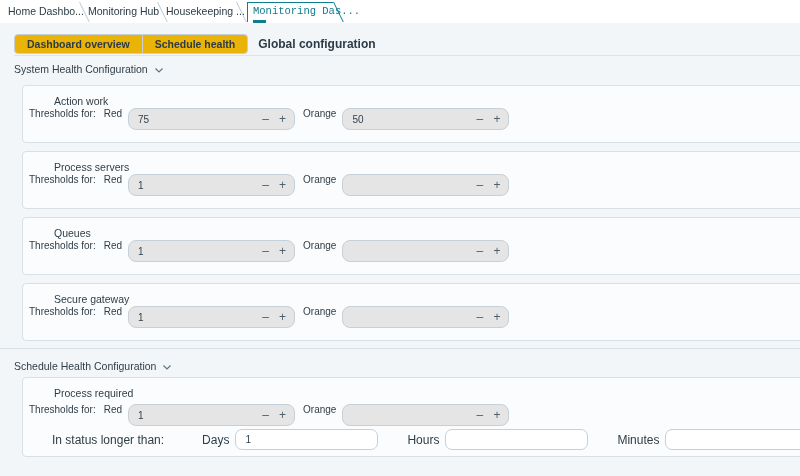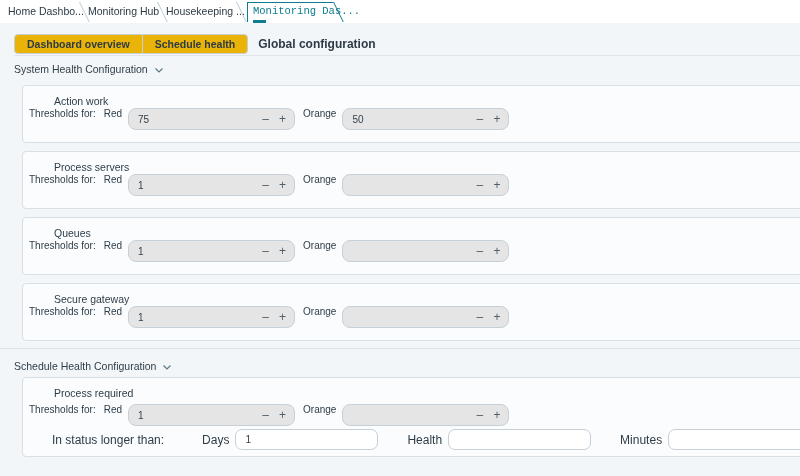--- a/index.html
+++ b/index.html
@@ -189,21 +189,21 @@
       <div class="stepper">
         <input type="text" value="" style="">
         <span class="step-btn">–</span>
         <span class="step-btn plus">+</span>
       </div>
     </div>
     <div class="time-row">
       <span class="time-label first">In status longer than:</span>
       <span class="time-label">Days</span>
       <input class="time-input" type="text" value="1" style="">
-      <span class="time-label">Health</span>
+      <span class="time-label">Hours</span>
       <input class="time-input" type="text" value="" style="">
       <span class="time-label">Minutes</span>
       <input class="time-input" type="text" value="" style="">
       <span class="time-label">Queues</span>
       <input class="time-input" type="text" value="" style="">
     </div>
   </div>
 
 </div>
 

